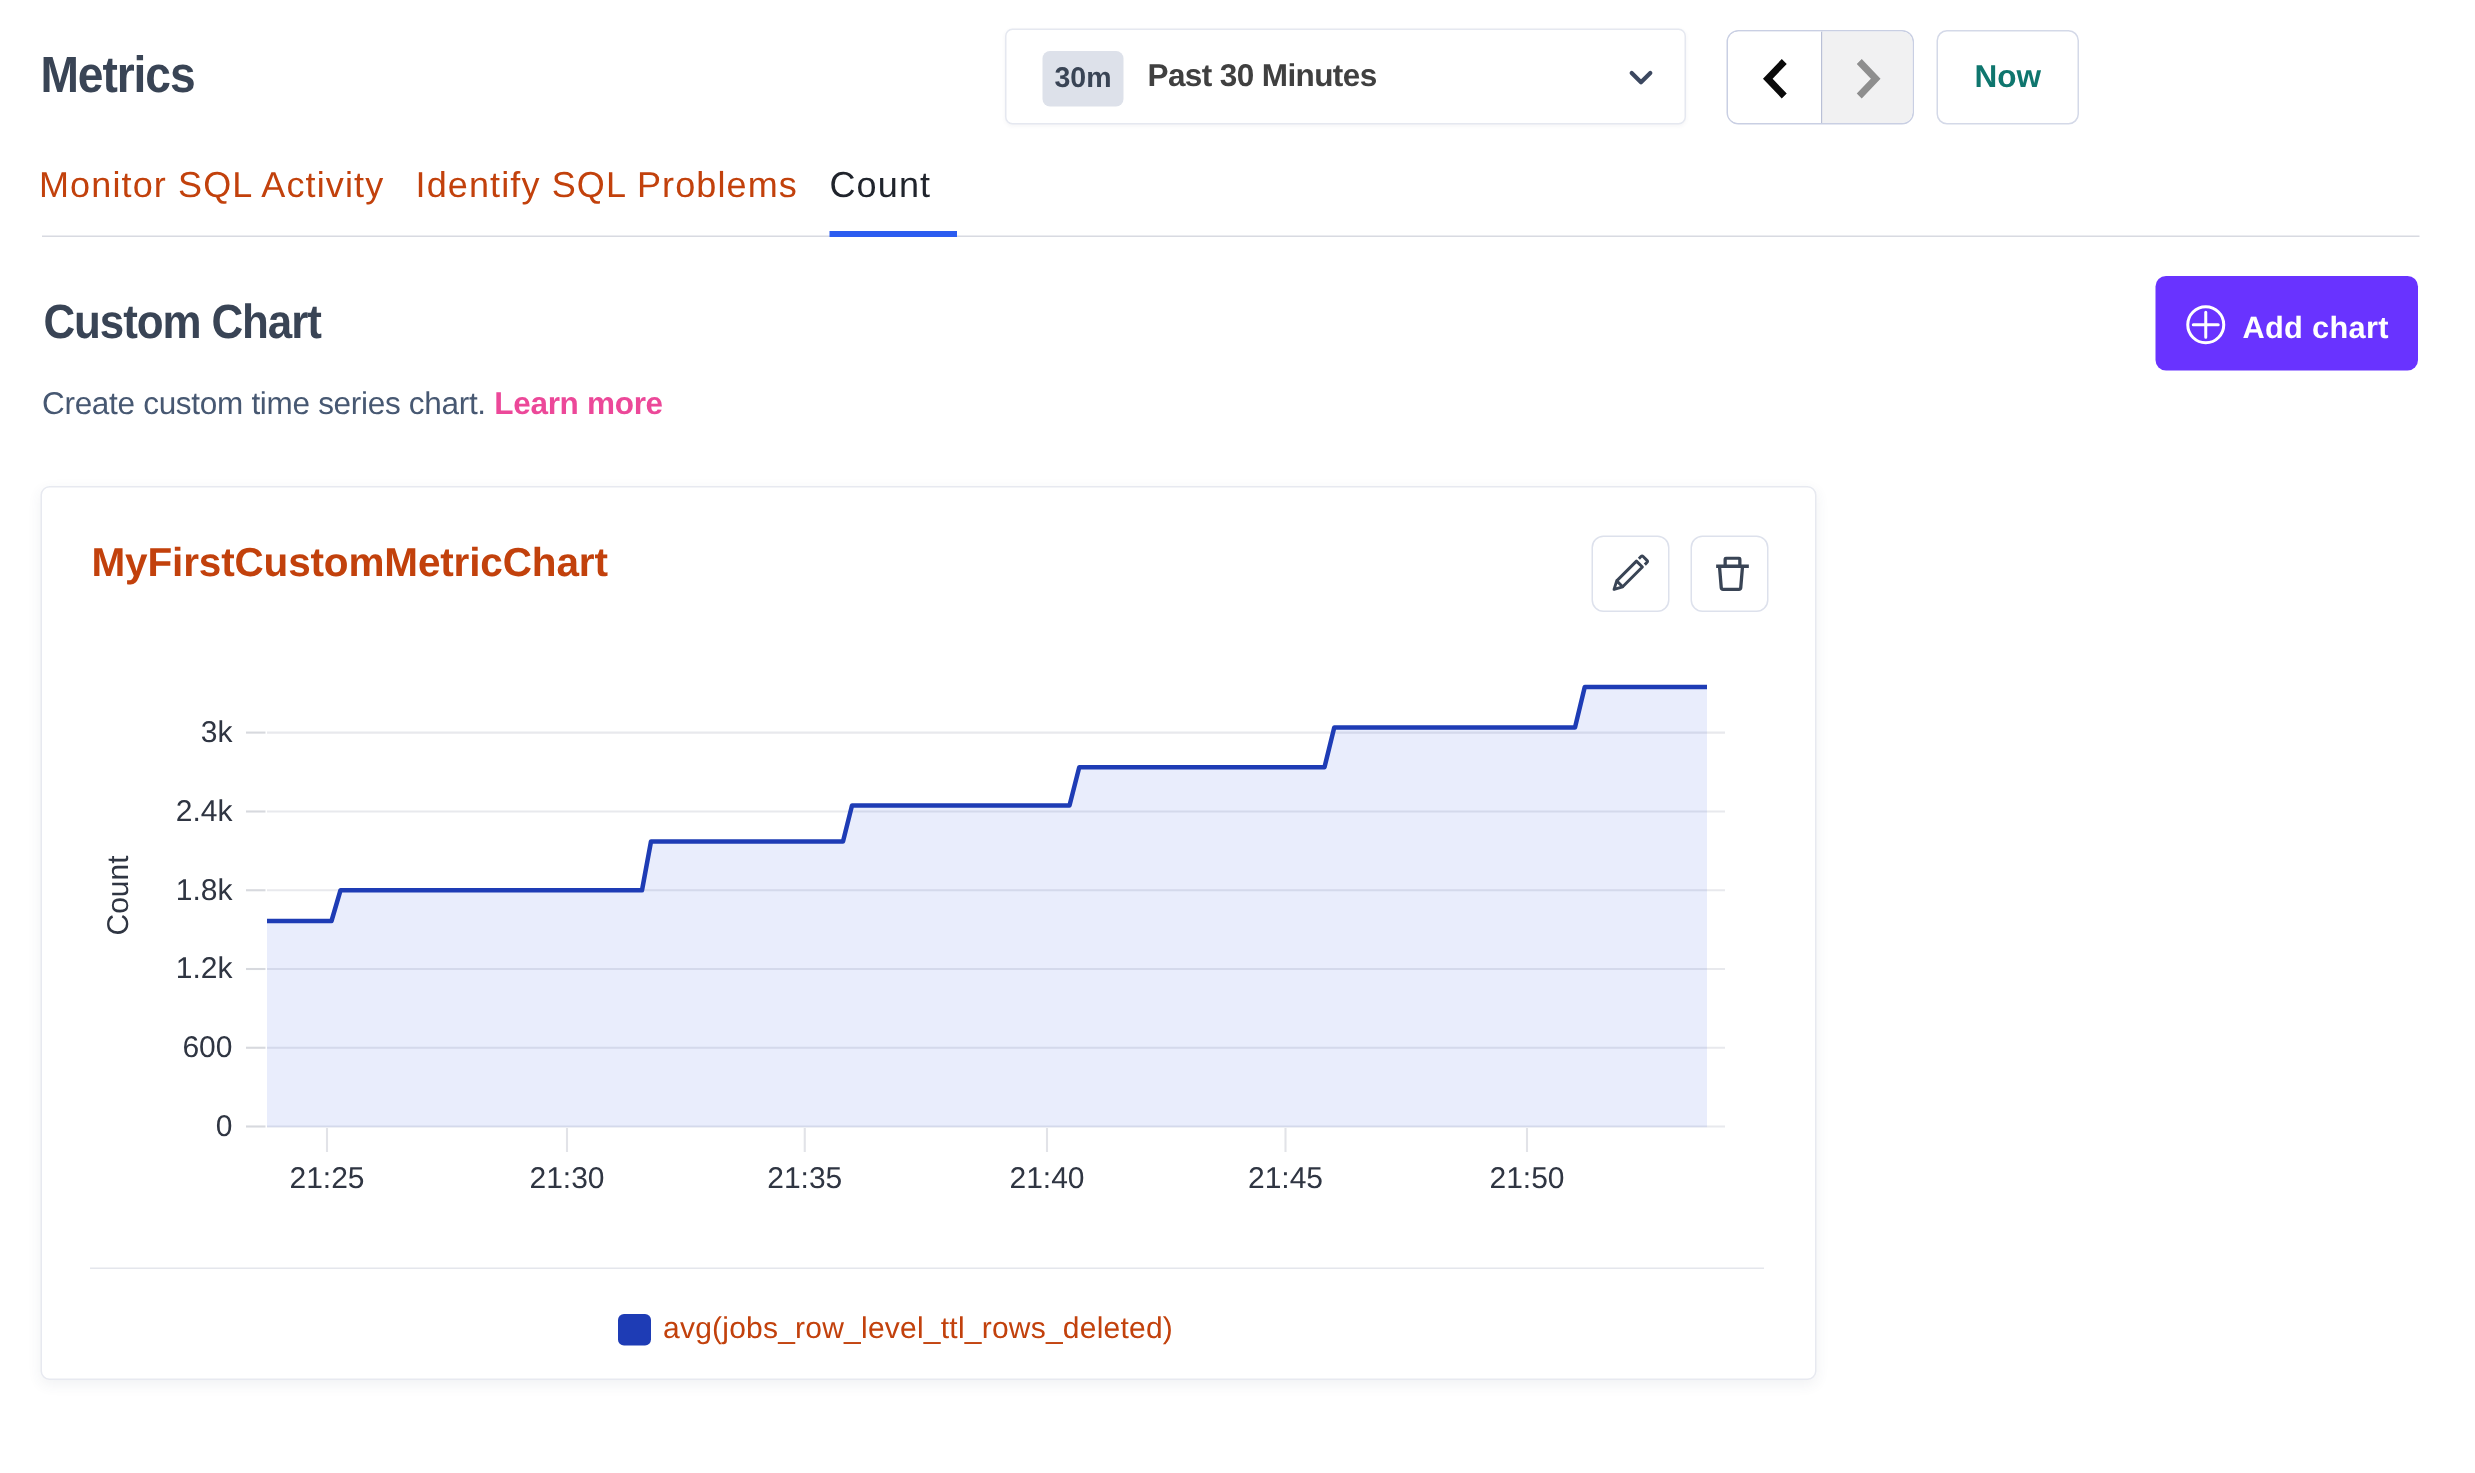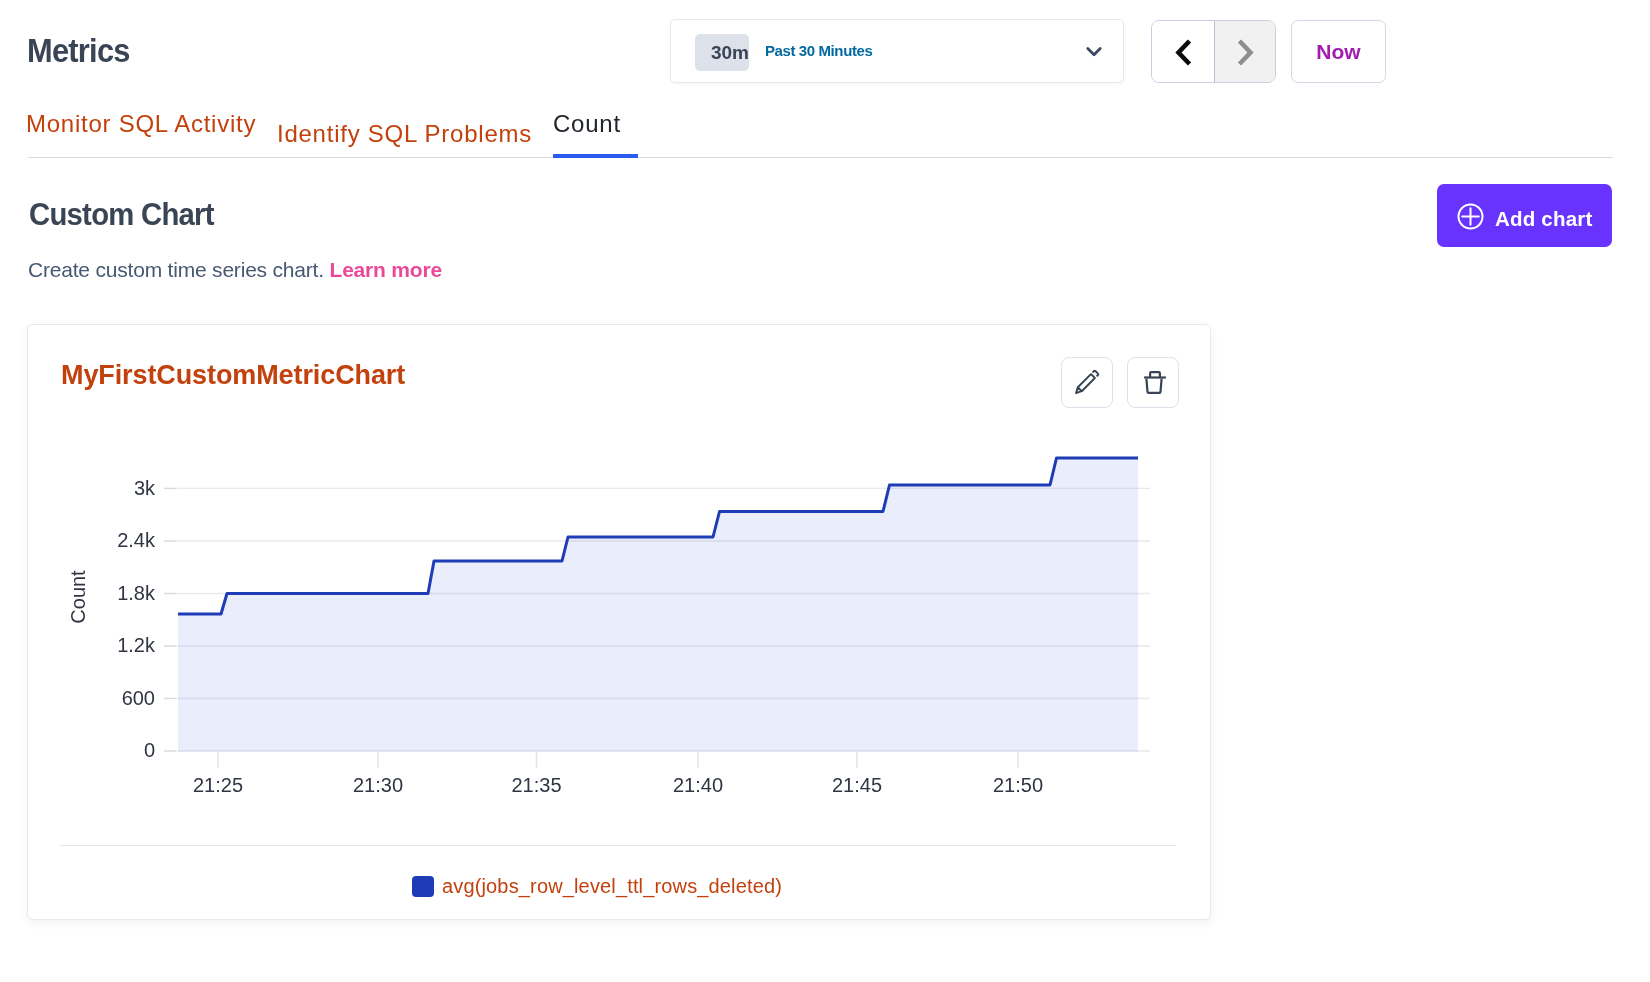--- a/index.html
+++ b/index.html
@@ -8,43 +8,43 @@
   .h1{font-weight:700;color:#394455;letter-spacing:-0.5px}
   .tab{color:#c2410c;font-size:24px;letter-spacing:0.75px}
   .tab.active{color:#20242c}
 </style>
 </head>
 <body>
 
 <div class="abs h1" style="left:27px;top:33px;font-size:34px;line-height:34px;letter-spacing:-0.8px;transform:scaleX(0.905);transform-origin:left center">Metrics</div>
 
 <div class="abs" style="left:670px;top:19px;width:454px;height:64px;border:1px solid #e5e8f0;border-radius:5px;background:#fff;box-sizing:border-box;box-shadow:0 1px 3px rgba(60,70,100,0.06)">
-  <div class="abs" style="left:24px;top:14px;width:54px;height:37px;background:#dde1ea;border-radius:5px;text-align:right;line-height:37px;font-weight:700;font-size:19px;color:#394455">30m</div>
-  <div class="abs" style="left:94px;top:0;height:62px;line-height:62px;font-weight:700;font-size:15px;color:#0369a1;letter-spacing:-0.4px">Past 30 Minutes</div>
+  <div class="abs" style="left:24px;top:14px;width:54px;height:37px;background:#dde1ea;border-radius:5px;text-align:center;line-height:37px;font-weight:700;font-size:19px;color:#394455">30m</div>
+  <div class="abs" style="left:94px;top:0;height:62px;line-height:62px;font-weight:700;font-size:21px;color:#404040;letter-spacing:-0.4px">Past 30 Minutes</div>
   <svg class="abs" style="left:411px;top:24px" width="24" height="16" viewBox="0 0 24 16">
       <path d="M5.8 4.6 L12 10.8 L18.2 4.6" fill="none" stroke="#3c4860" stroke-width="2.8" stroke-linecap="round" stroke-linejoin="round"></path>
     </svg>
 </div>
 
 <div class="abs" style="left:1151px;top:20px;width:125px;height:63px;border:1px solid #c9cfe3;border-radius:8px;box-sizing:border-box;overflow:hidden;background:#fff">
   <div class="abs" style="left:0;top:0;width:62px;height:61px;background:#fff"></div>
   <div class="abs" style="left:62px;top:0;width:1px;height:61px;background:#b9c0d6"></div>
   <div class="abs" style="left:63px;top:0;width:62px;height:61px;background:#f1f1f2"></div>
   <svg class="abs" style="left:22px;top:17px" width="19" height="29" viewBox="0 0 19 29">
       <path d="M15.5 3 L4.5 14.5 L15.5 26" fill="none" stroke="#0a0a0a" stroke-width="4.6" stroke-linejoin="miter"></path>
     </svg>
   <svg class="abs" style="left:84px;top:17px" width="19" height="29" viewBox="0 0 19 29">
       <path d="M3.5 3 L14.5 14.5 L3.5 26" fill="none" stroke="#8e8e8e" stroke-width="4.6" stroke-linejoin="miter"></path>
     </svg>
 </div>
 
-<div class="abs" style="left:1291px;top:20px;width:95px;height:63px;border:1px solid #d4d9e8;border-radius:7px;box-sizing:border-box;background:#fff;text-align:center;line-height:61px;font-weight:700;font-size:21px;color:#a21caf">Now</div>
+<div class="abs" style="left:1291px;top:20px;width:95px;height:63px;border:1px solid #d4d9e8;border-radius:7px;box-sizing:border-box;background:#fff;text-align:center;line-height:61px;font-weight:700;font-size:21px;color:#0f766e">Now</div>
 
 <div class="abs tab" style="left:26px;top:110px">Monitor SQL Activity</div>
-<div class="abs tab" style="left:277px;top:120px">Identify SQL Problems</div>
+<div class="abs tab" style="left:277px;top:110px">Identify SQL Problems</div>
 <div class="abs tab active" style="left:553px;top:110px">Count</div>
 <div class="abs" style="left:28px;top:157px;width:1585px;height:1px;background:#d8dae1"></div>
 <div class="abs" style="left:553px;top:154px;width:85px;height:4px;background:#2b5cf0"></div>
 
 <div class="abs h1" style="left:29px;top:198px;font-size:32px;line-height:32px;letter-spacing:-0.8px;transform:scaleX(0.915);transform-origin:left center">Custom Chart</div>
 <div class="abs" style="left:28px;top:258px;font-size:21px;line-height:23px;color:#475872;letter-spacing:-0.2px">Create custom time series chart. <span style="color:#ec4899;font-weight:700">Learn more</span></div>
 
 <div class="abs" style="left:1437px;top:184px;width:175px;height:63px;background:#6933ff;border-radius:7px">
   <svg class="abs" style="left:20px;top:19px" width="27" height="27" viewBox="0 0 27 27">
       <circle cx="13.5" cy="13.5" r="12" fill="none" stroke="#fff" stroke-width="2"></circle>

